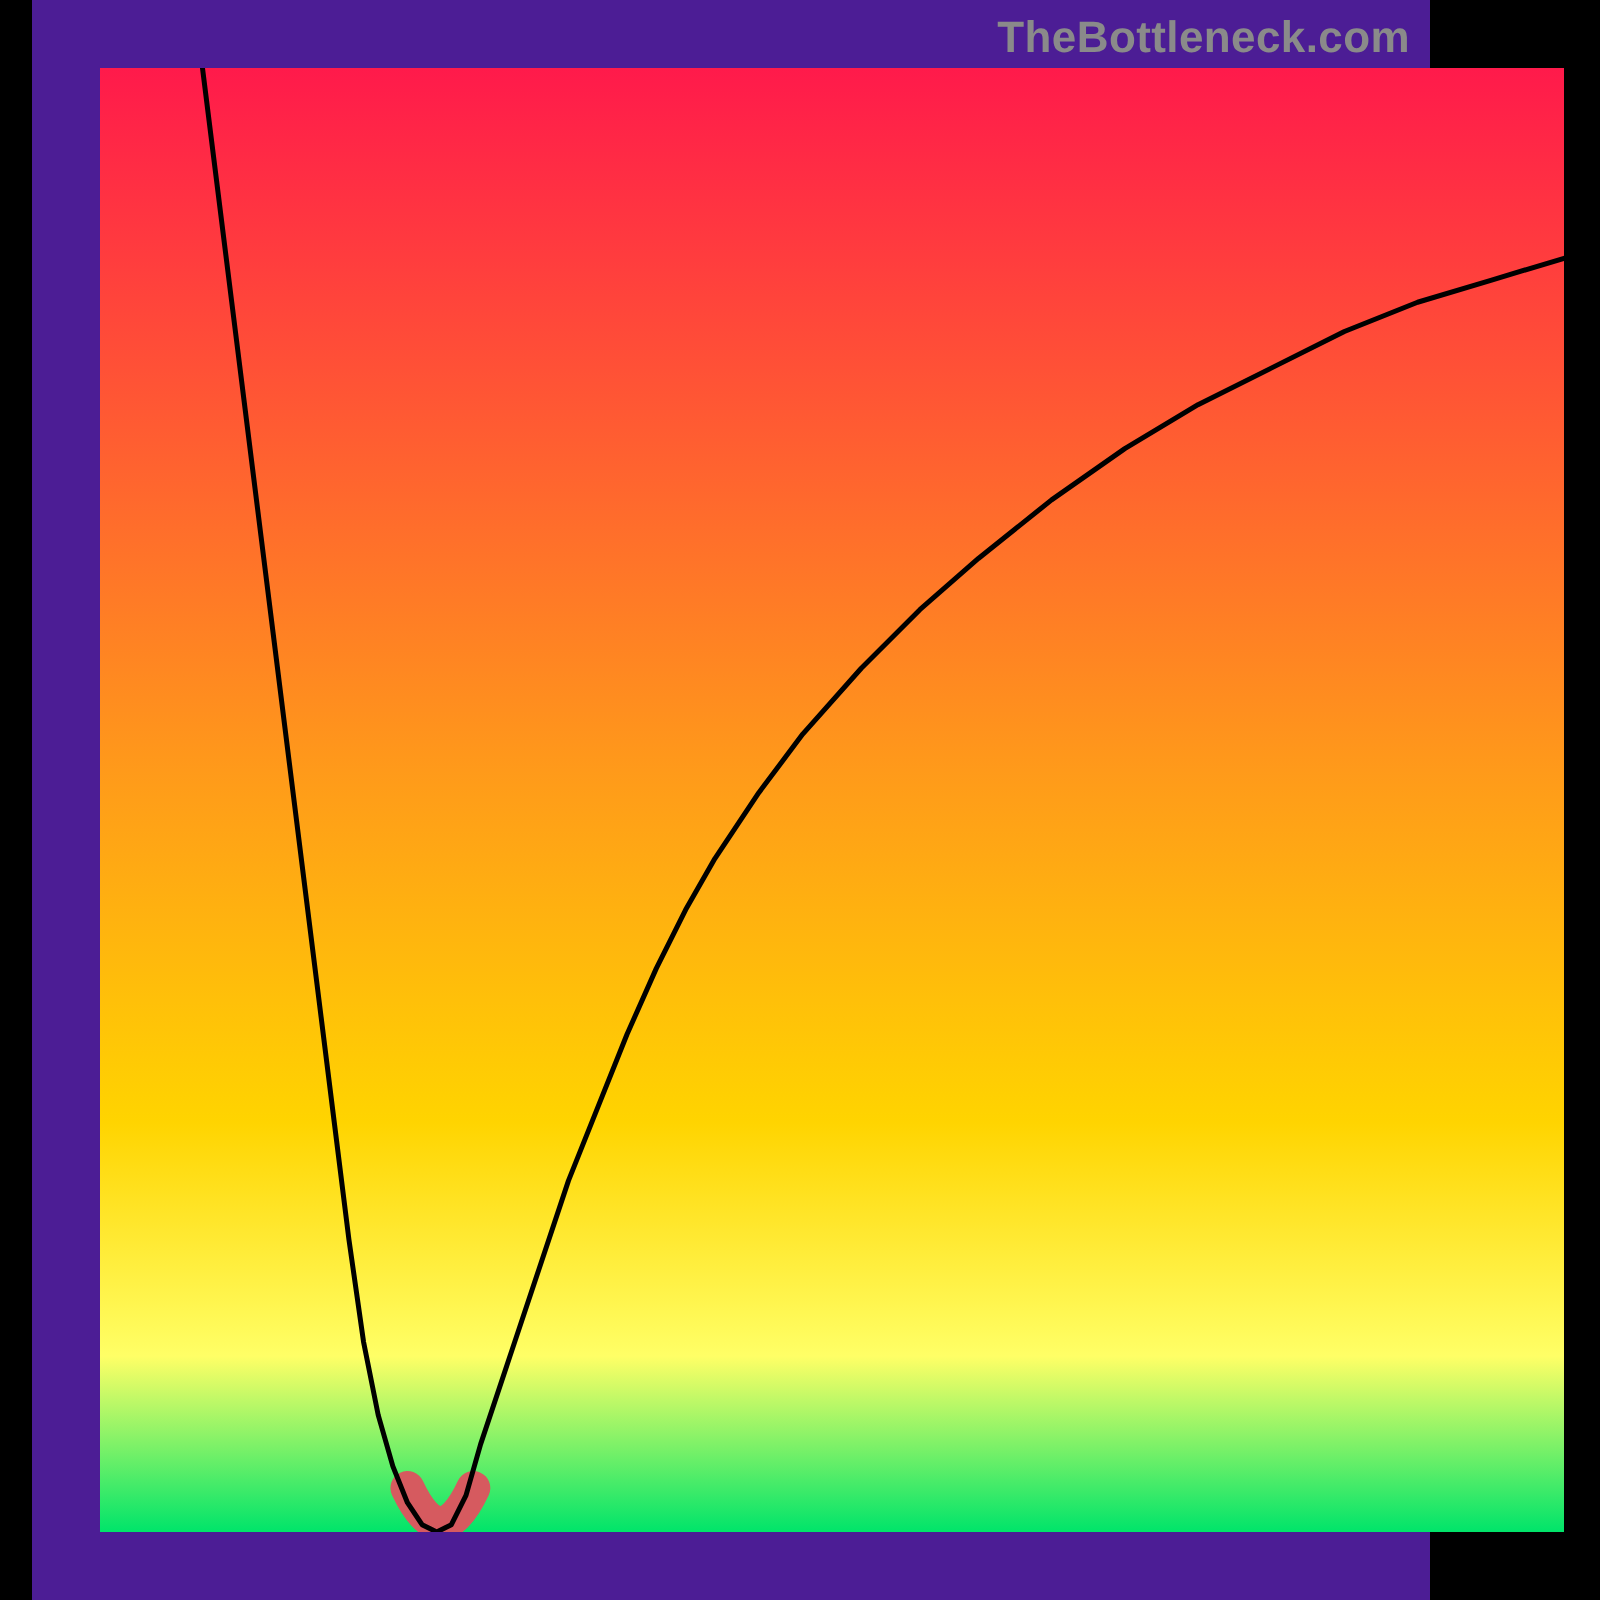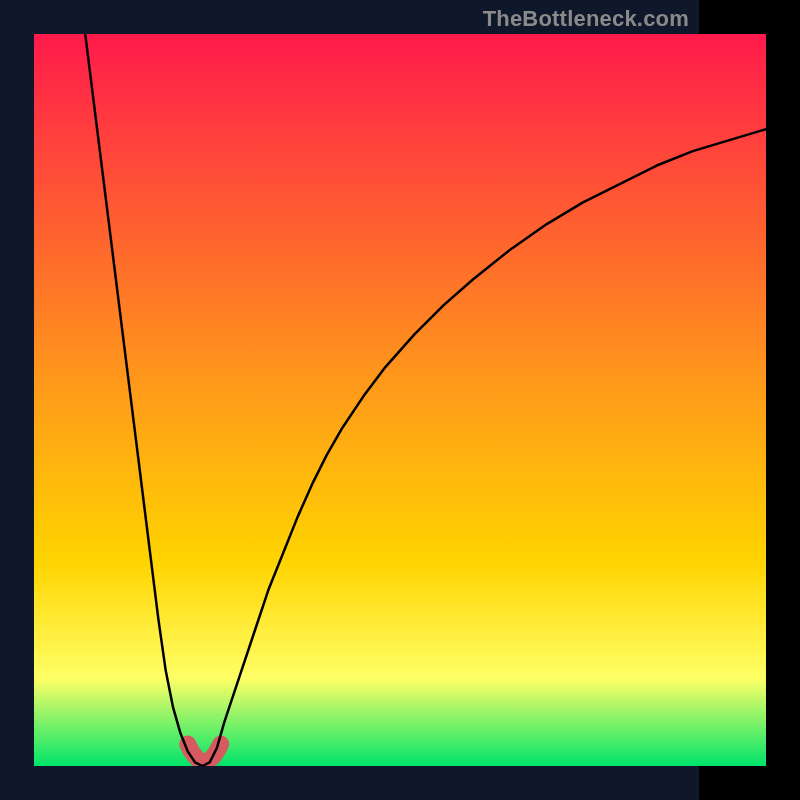--- a/index.html
+++ b/index.html
@@ -5,25 +5,25 @@
   html, body {
     margin: 0;
     padding: 0;
     width: 800px;
     height: 800px;
     background: #000;
     overflow: hidden;
   }
   .frame {
     position: absolute;
-    left: 0;
+    left: 16px;
     top: 0;
     width: 699px;
     height: 800px;
-    background: #0f172a;
+    background: #4c1d95;
   }
   .plot {
     position: absolute;
     left: 34px;
     top: 34px;
     width: 732px;
     height: 732px;
     overflow: hidden;
   }
   .watermark {

